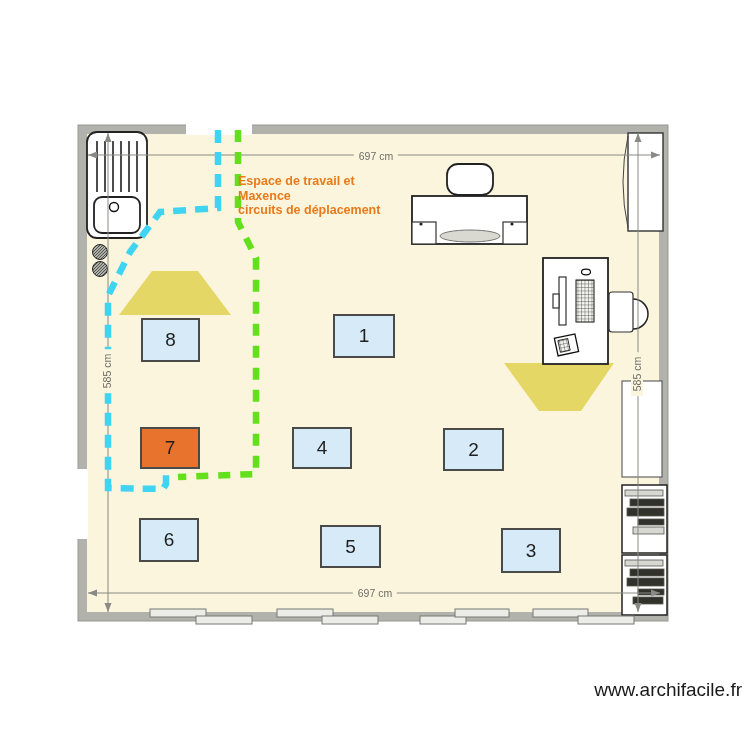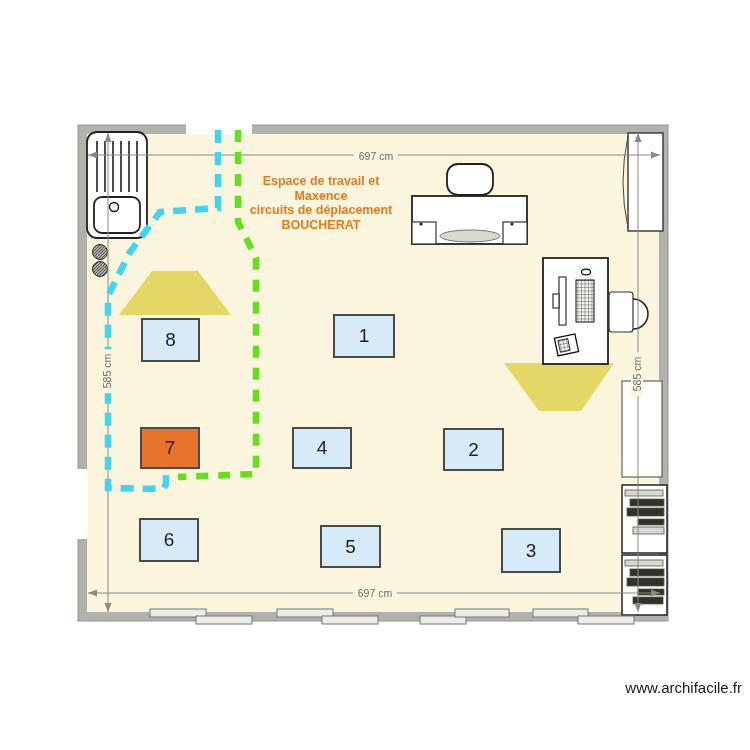--- a/index.html
+++ b/index.html
@@ -38,23 +38,23 @@
   .t8{left:141px;top:318px;width:59px;height:44px;}
 
   .dimlabel{position:absolute;background:var(--floor);color:var(--dim-gray);
             font-size:10.5px;padding:0 5px;white-space:nowrap;transform:translate(-50%,-50%);}
   .dimlabel.vert{transform:translate(-50%,-50%) rotate(-90deg);}
   .dl-top{left:376px;top:156px;}
   .dl-bottom{left:375px;top:593px;}
   .dl-left{left:107px;top:371px;}
   .dl-right{left:637px;top:374px;}
 
-  .plantitle{position:absolute;left:238px;top:174px;width:166px;text-align:center;
+  .plantitle{position:absolute;left:238px;top:174px;width:166px;text-align:left;
              color:var(--title-orange);font-weight:bold;font-size:12.5px;line-height:14.5px;}
-  .watermark{position:absolute;right:8px;top:679px;font-size:15px;color:#1A1A1A;}
+  .watermark{position:absolute;right:8px;top:679px;font-size:19px;color:#1A1A1A;}
 </style>
 </head>
 <body>
 
 <div class="canvas">
 
   <svg class="plansvg" width="750" height="750" viewBox="0 0 750 750">
     <defs>
       <pattern id="grid" width="3.5" height="3.5" patternUnits="userSpaceOnUse">
         <rect width="3.5" height="3.5" fill="#F2F2EE"></rect>
@@ -196,18 +196,17 @@
 
   <div class="dimlabel dl-top">697 cm</div>
   <div class="dimlabel dl-bottom">697 cm</div>
   <div class="dimlabel vert dl-left">585 cm</div>
   <div class="dimlabel vert dl-right">585 cm</div>
 
   <div class="plantitle">
     <div>Espace de travail et</div>
     <div>Maxence</div>
     <div>circuits de déplacement</div>
-    <div>BOUCHERAT</div>
   </div>
 
   <div class="watermark">www.archifacile.fr</div>
 
 </div>
 
 </body></html>

